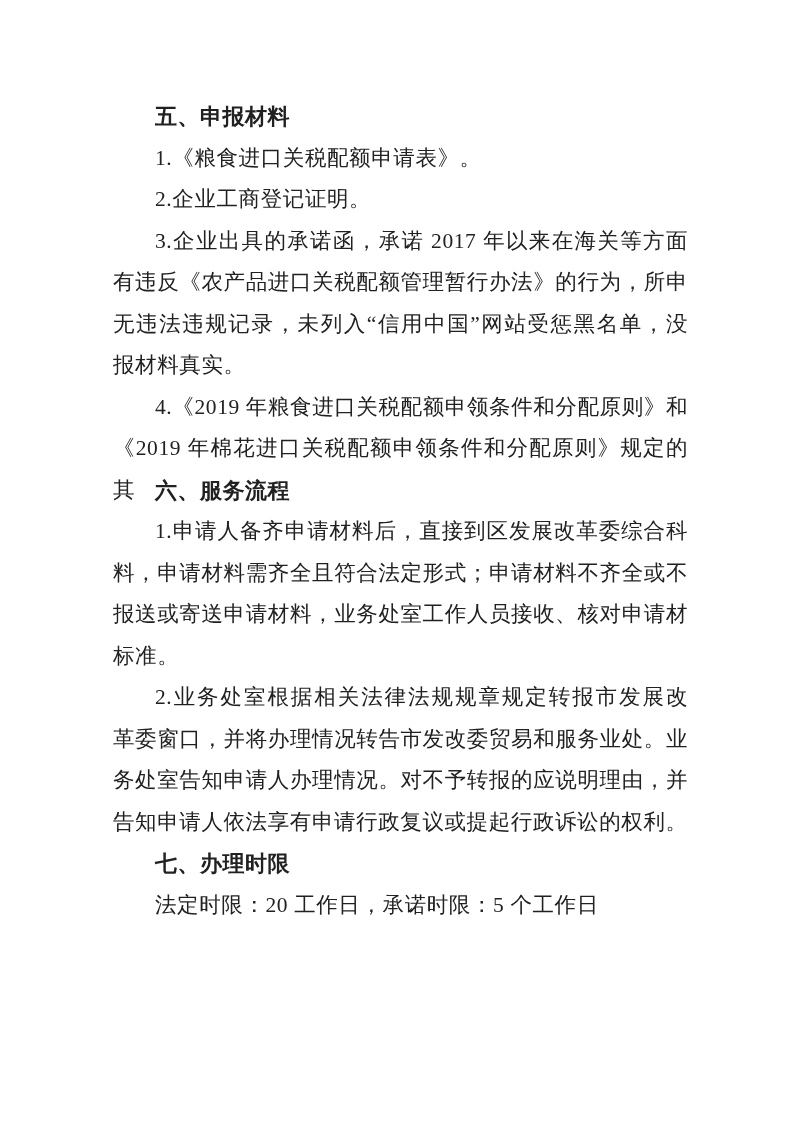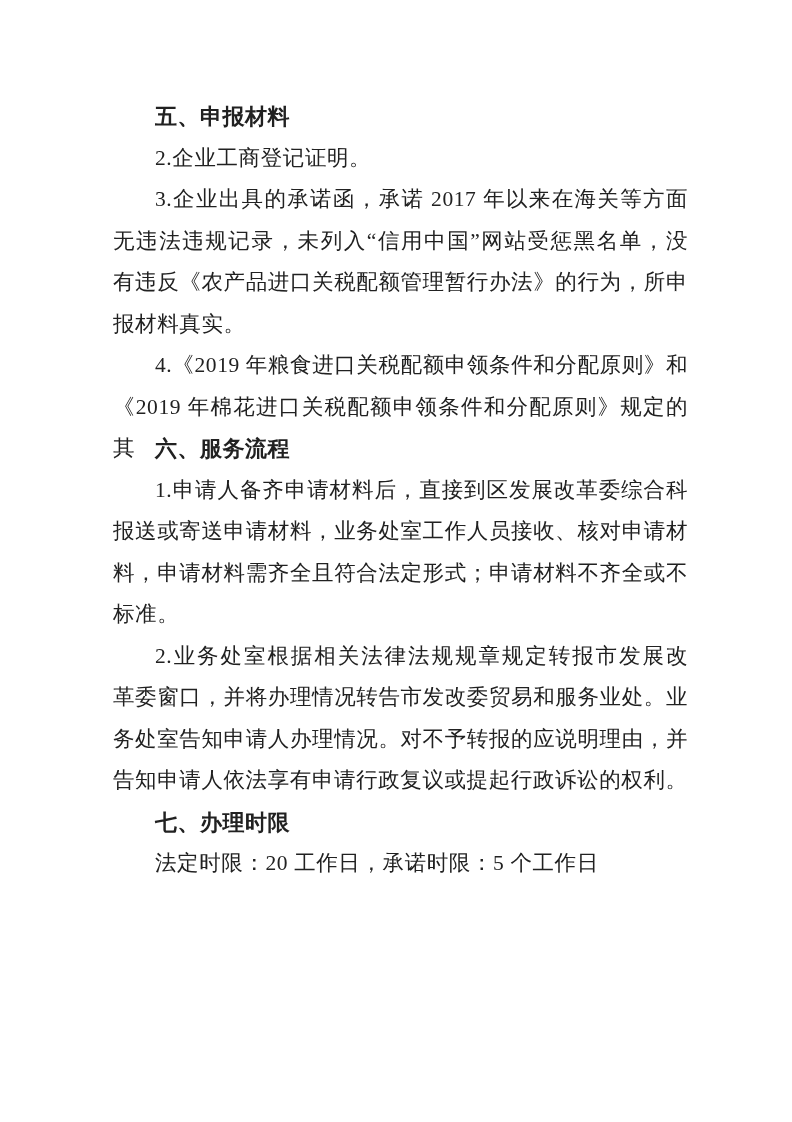--- a/index.html
+++ b/index.html
@@ -40,34 +40,35 @@
   }
 </style>
 </head>
 <body>
 
 <div class="page" style="background: rgb(255, 255, 255);">
   <div class="content" style="color: rgb(33, 33, 33);">
 
     <div>
       <div class="line heading-line indent">五、申报材料</div>
+      <div class="line indent">1.《粮食进口关税配额申请表》。</div>
       <div class="line indent">2.企业工商登记证明。</div>
       <div class="line indent just">3.企业出具的承诺函，承诺 2017 年以来在海关等方面</div>
+      <div class="line just">有违反《农产品进口关税配额管理暂行办法》的行为，所申</div>
       <div class="line just">无违法违规记录，未列入“信用中国”网站受惩黑名单，没</div>
-      <div class="line just">有违反《农产品进口关税配额管理暂行办法》的行为，所申</div>
       <div class="line">报材料真实。</div>
       <div class="line indent just">4.《2019 年粮食进口关税配额申领条件和分配原则》和</div>
       <div class="line just">《2019 年棉花进口关税配额申领条件和分配原则》规定的其</div>
     </div>
 
     <div>
       <div class="line heading-line indent">六、服务流程</div>
       <div class="line indent just">1.申请人备齐申请材料后，直接到区发展改革委综合科</div>
+      <div class="line just">料，申请材料需齐全且符合法定形式；申请材料不齐全或不</div>
       <div class="line just">报送或寄送申请材料，业务处室工作人员接收、核对申请材</div>
-      <div class="line just">料，申请材料需齐全且符合法定形式；申请材料不齐全或不</div>
       <div class="line">标准。</div>
       <div class="line indent just">2.业务处室根据相关法律法规规章规定转报市发展改</div>
       <div class="line just">革委窗口，并将办理情况转告市发改委贸易和服务业处。业</div>
       <div class="line just">务处室告知申请人办理情况。对不予转报的应说明理由，并</div>
       <div class="line">告知申请人依法享有申请行政复议或提起行政诉讼的权利。</div>
     </div>
 
     <div>
       <div class="line heading-line indent">七、办理时限</div>
       <div class="line indent">法定时限：20 工作日，承诺时限：5 个工作日</div>

